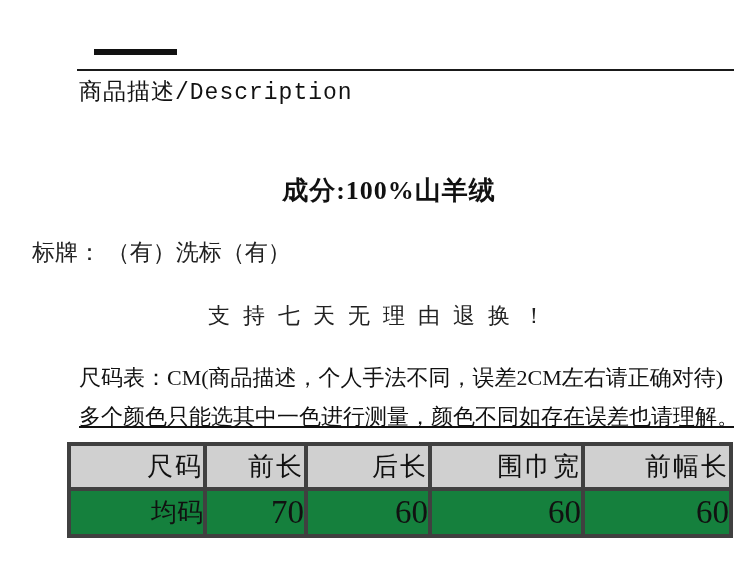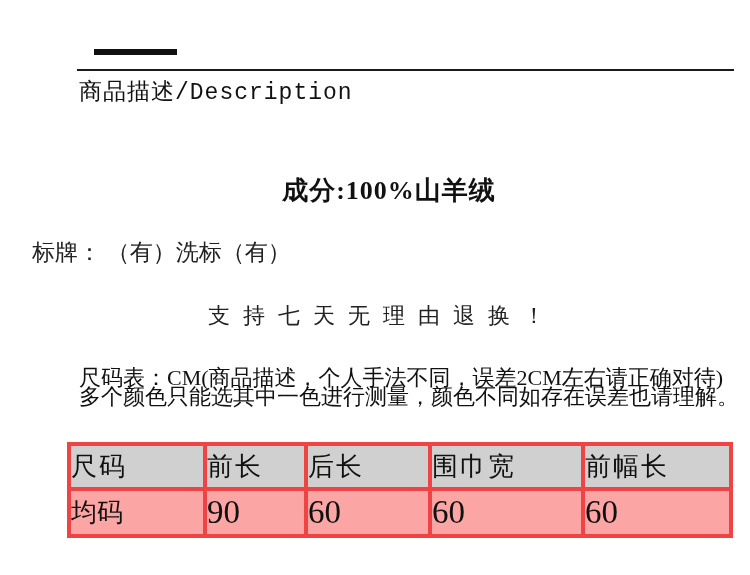--- a/index.html
+++ b/index.html
@@ -65,46 +65,47 @@
     white-space: nowrap;
   }
   .size-note-1 {
     position: absolute;
     left: 47px; top: 331px;
     font-size: 22px;
     white-space: nowrap;
   }
   .size-note-2 {
     position: absolute;
-    left: 47px; top: 350px;
+    left: 47px; top: 370px;
     font-size: 22px;
     white-space: nowrap;
+    text-decoration: underline;
   }
   table.size-table {
     position: absolute;
     left: 35px; top: 410px;
     width: 662px;
     border-collapse: collapse;
     table-layout: fixed;
   }
   table.size-table th, table.size-table td {
-    border: 4px solid #ef4444;
-    text-align: left;
+    border: 4px solid #404040;
+    text-align: right;
     vertical-align: middle;
     padding: 0;
   }
   table.size-table th {
     background: #d0d0d0;
     height: 45px;
     font-size: 26px;
     font-weight: 400;
     letter-spacing: 2px;
   }
   table.size-table td {
-    background: #fca5a5;
+    background: #15803d;
     height: 47px;
     font-size: 26px;
   }
   table.size-table td.num-cell {
     font-size: 33px;
     font-family: "Liberation Serif", "DejaVu Serif", serif;
   }
   .footer-banner {
     position: absolute;
     left: 145px; top: 523px;
@@ -152,21 +153,21 @@
         <th>尺码</th>
         <th>前长</th>
         <th>后长</th>
         <th>围巾宽</th>
         <th>前幅长</th>
       </tr>
     </thead>
     <tbody>
       <tr>
         <td>均码</td>
-        <td class="num-cell">90</td>
+        <td class="num-cell">70</td>
         <td class="num-cell">60</td>
         <td class="num-cell">60</td>
         <td class="num-cell">60</td>
       </tr>
     </tbody>
   </table>
 
 
 </div>
 

